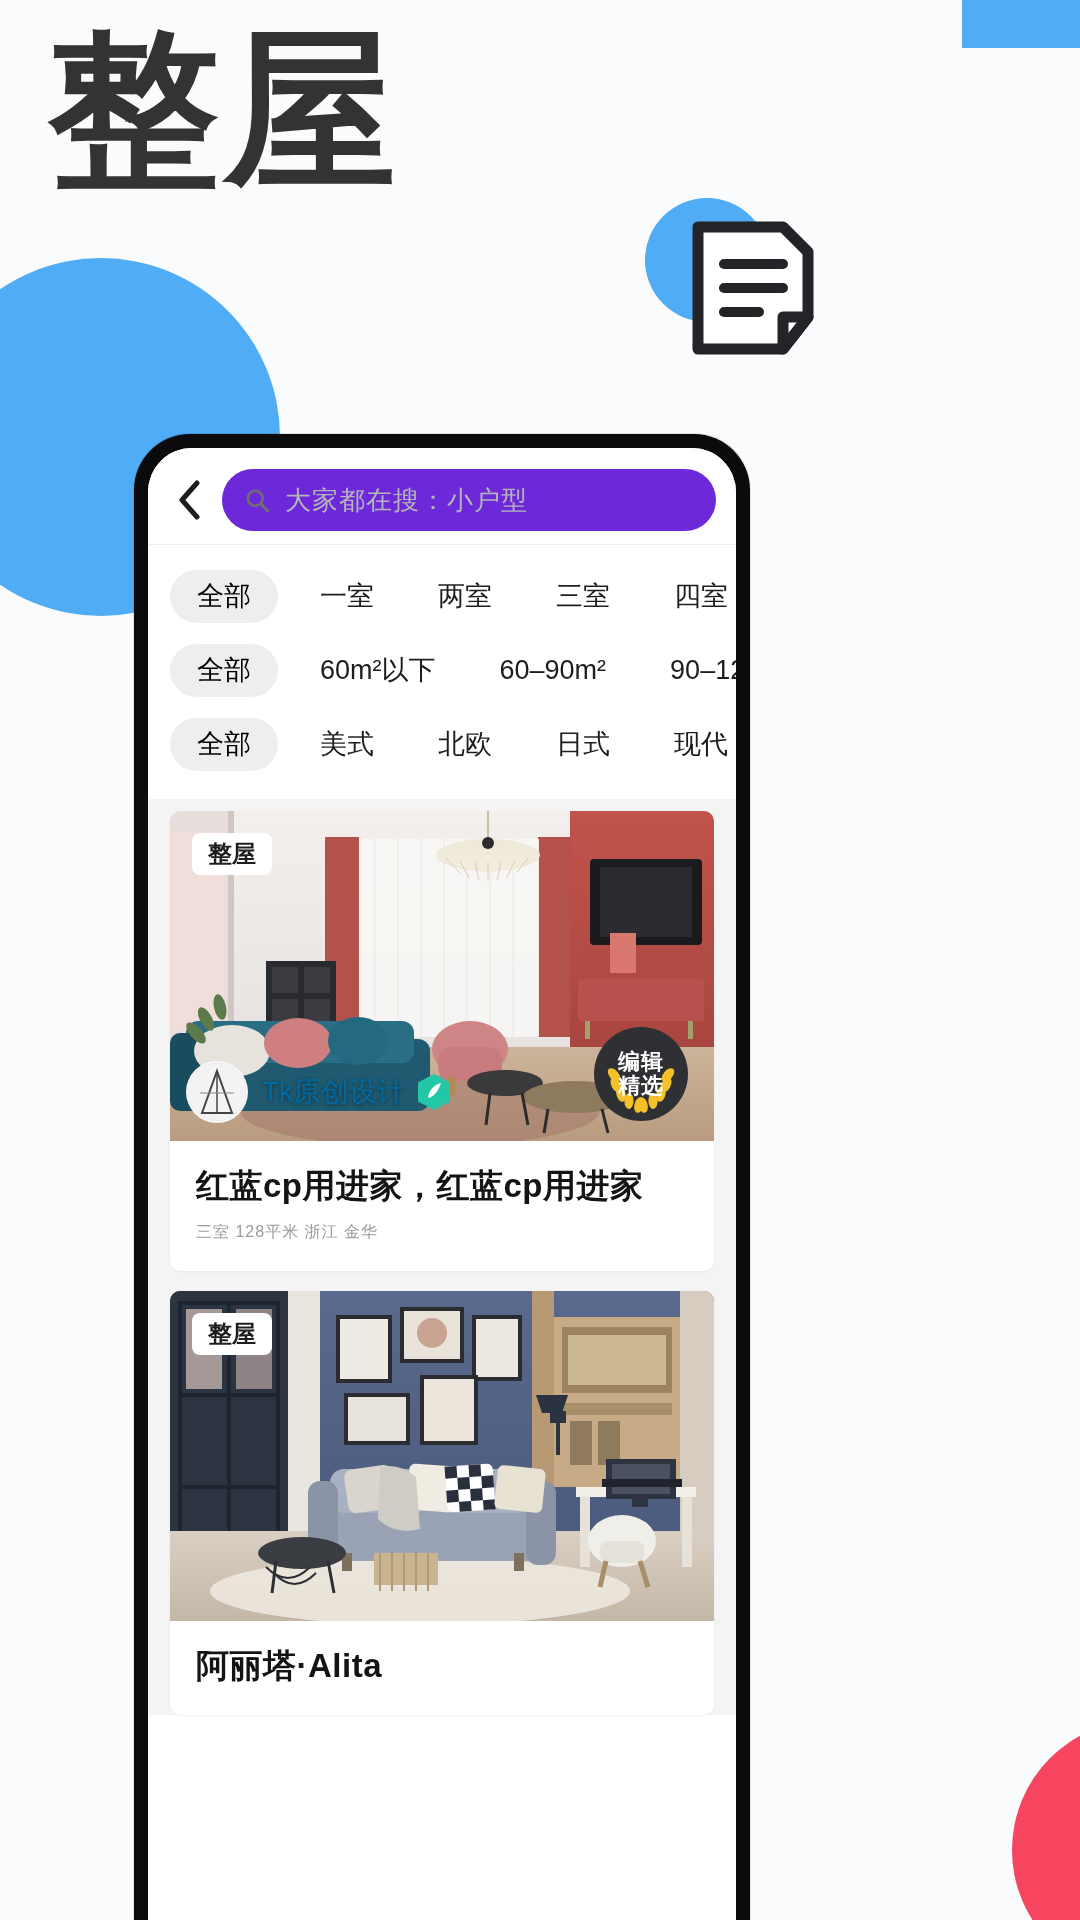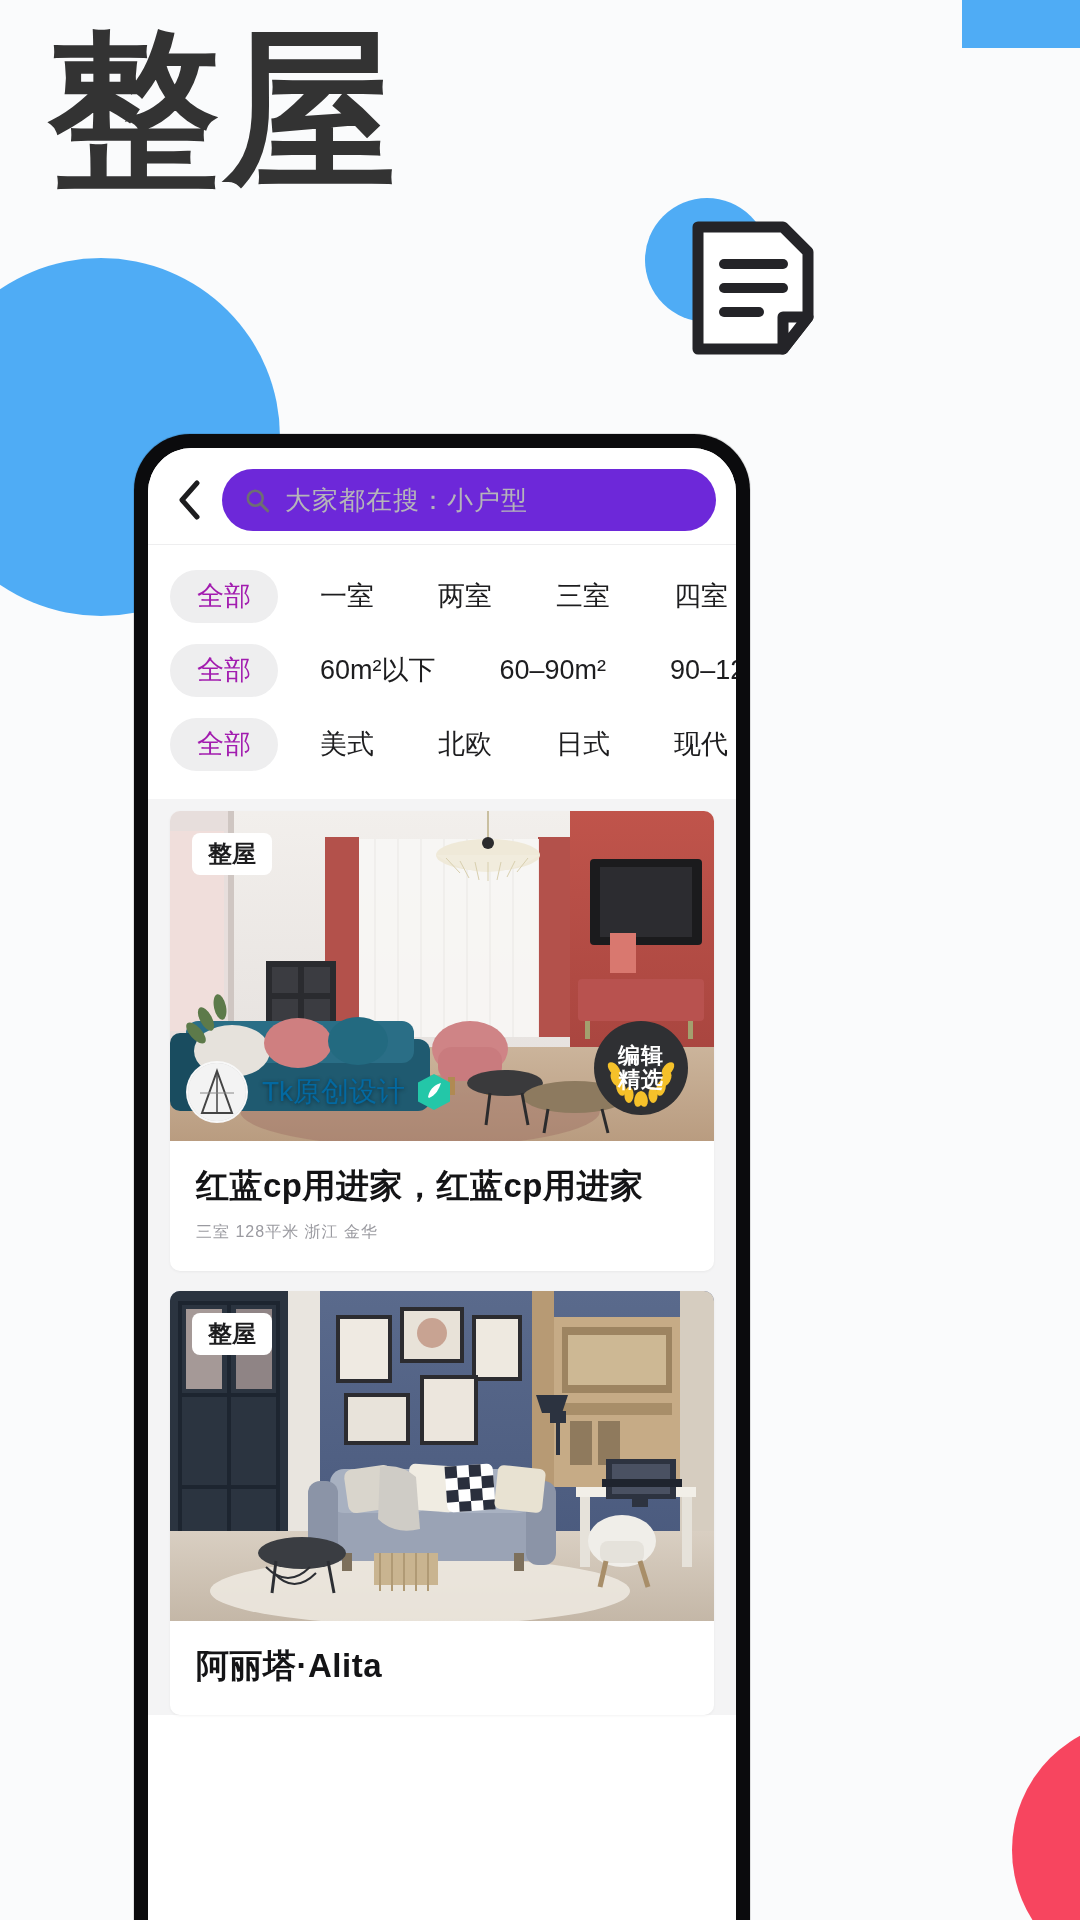--- a/index.html
+++ b/index.html
@@ -144,21 +144,21 @@
     margin-right: 44px;
     line-height: 1;
     cursor: pointer;
     flex: 0 0 auto;
   }
   .chip.active {
     background: #eeeeef;
     border-radius: 28px;
     padding: 13px 27px;
     margin-right: 32px;
-    color: #a21caf;
+    color: #000000;
   }
 
   
   #feed {
     background: #f4f4f5;
     padding: 12px 0 0 0;
   }
   .card {
     background: #ffffff;
     margin: 0 22px 20px 22px;
@@ -210,21 +210,21 @@
     white-space: nowrap;
   }
   .verified {
     width: 34px; height: 38px;
     margin-left: 12px;
     flex: 0 0 auto;
   }
 
   .editor-badge {
     position: absolute;
-    right: 26px; bottom: 26px;
+    right: 26px; bottom: 20px;
     width: 94px; height: 94px;
     border-radius: 50%;
     background: #2f3033;
     display: flex;
     flex-direction: column;
     align-items: center;
     justify-content: center;
   }
   .editor-badge .eb-txt {
     color: #ffffff;

